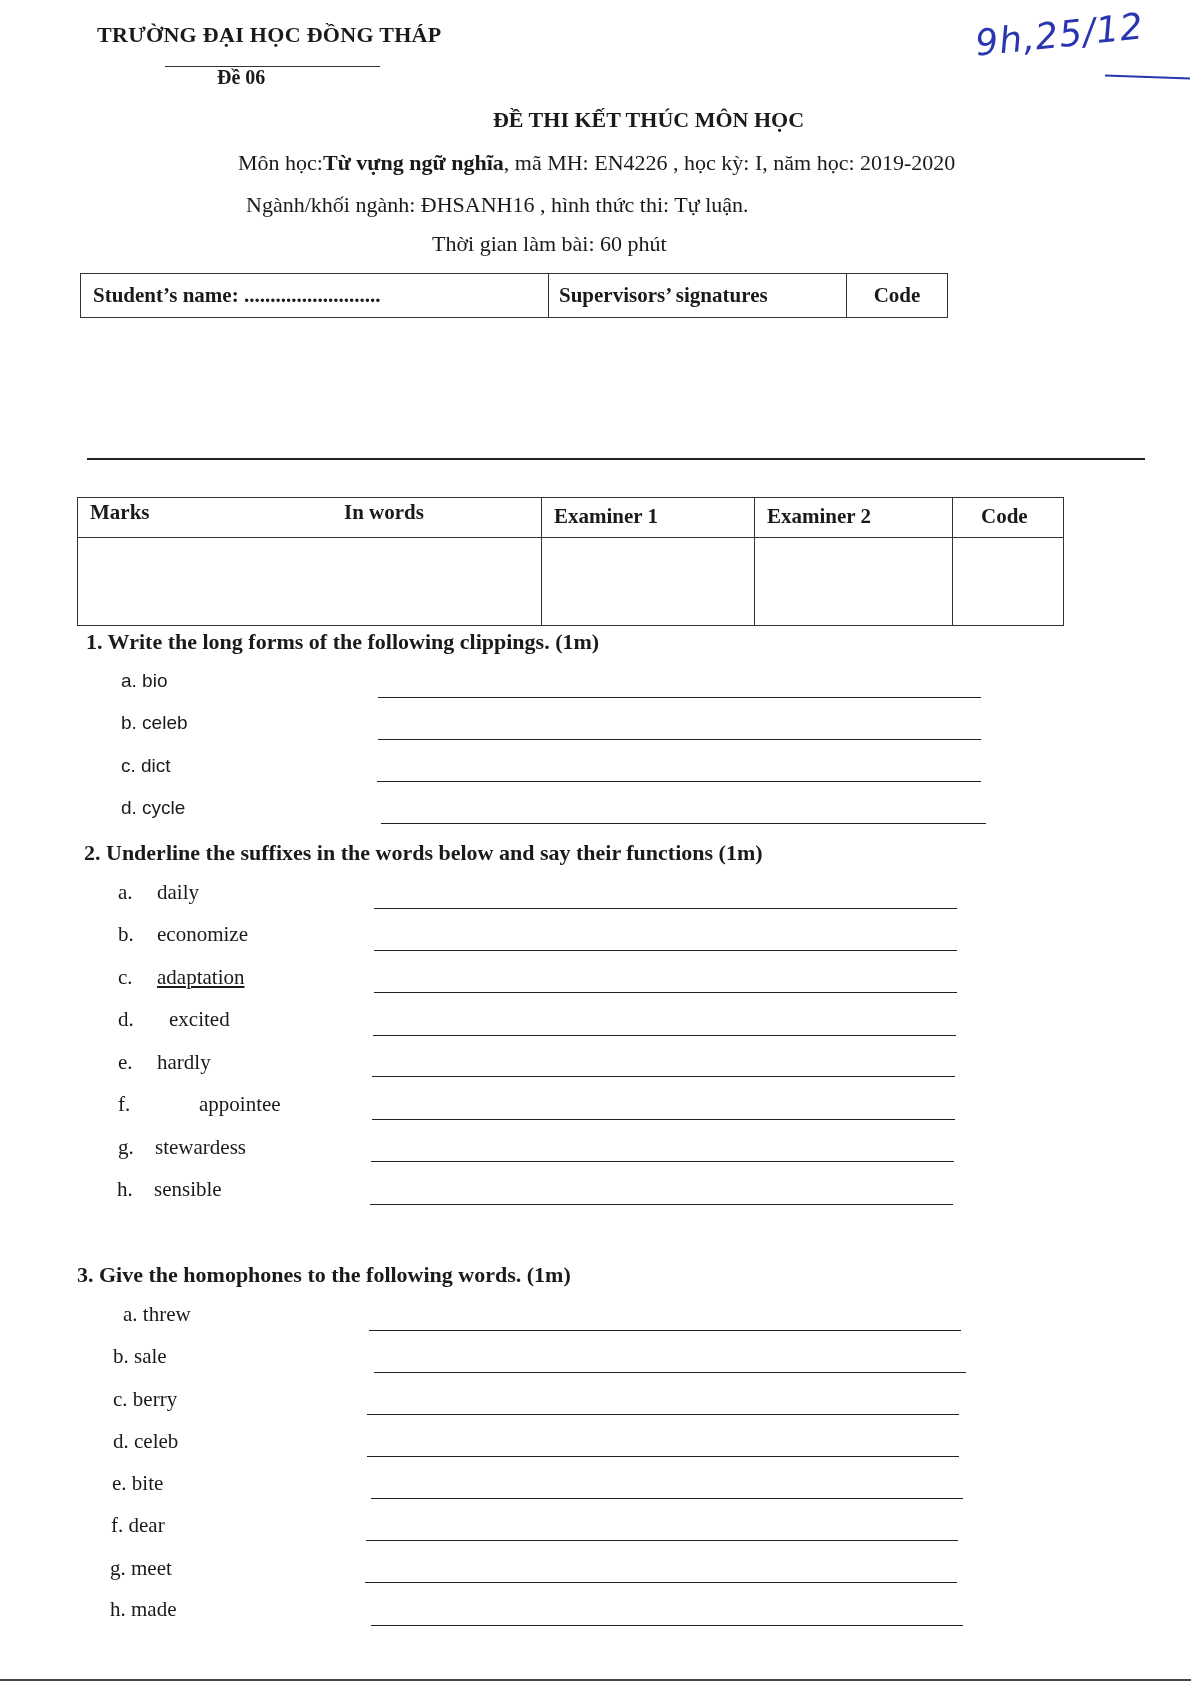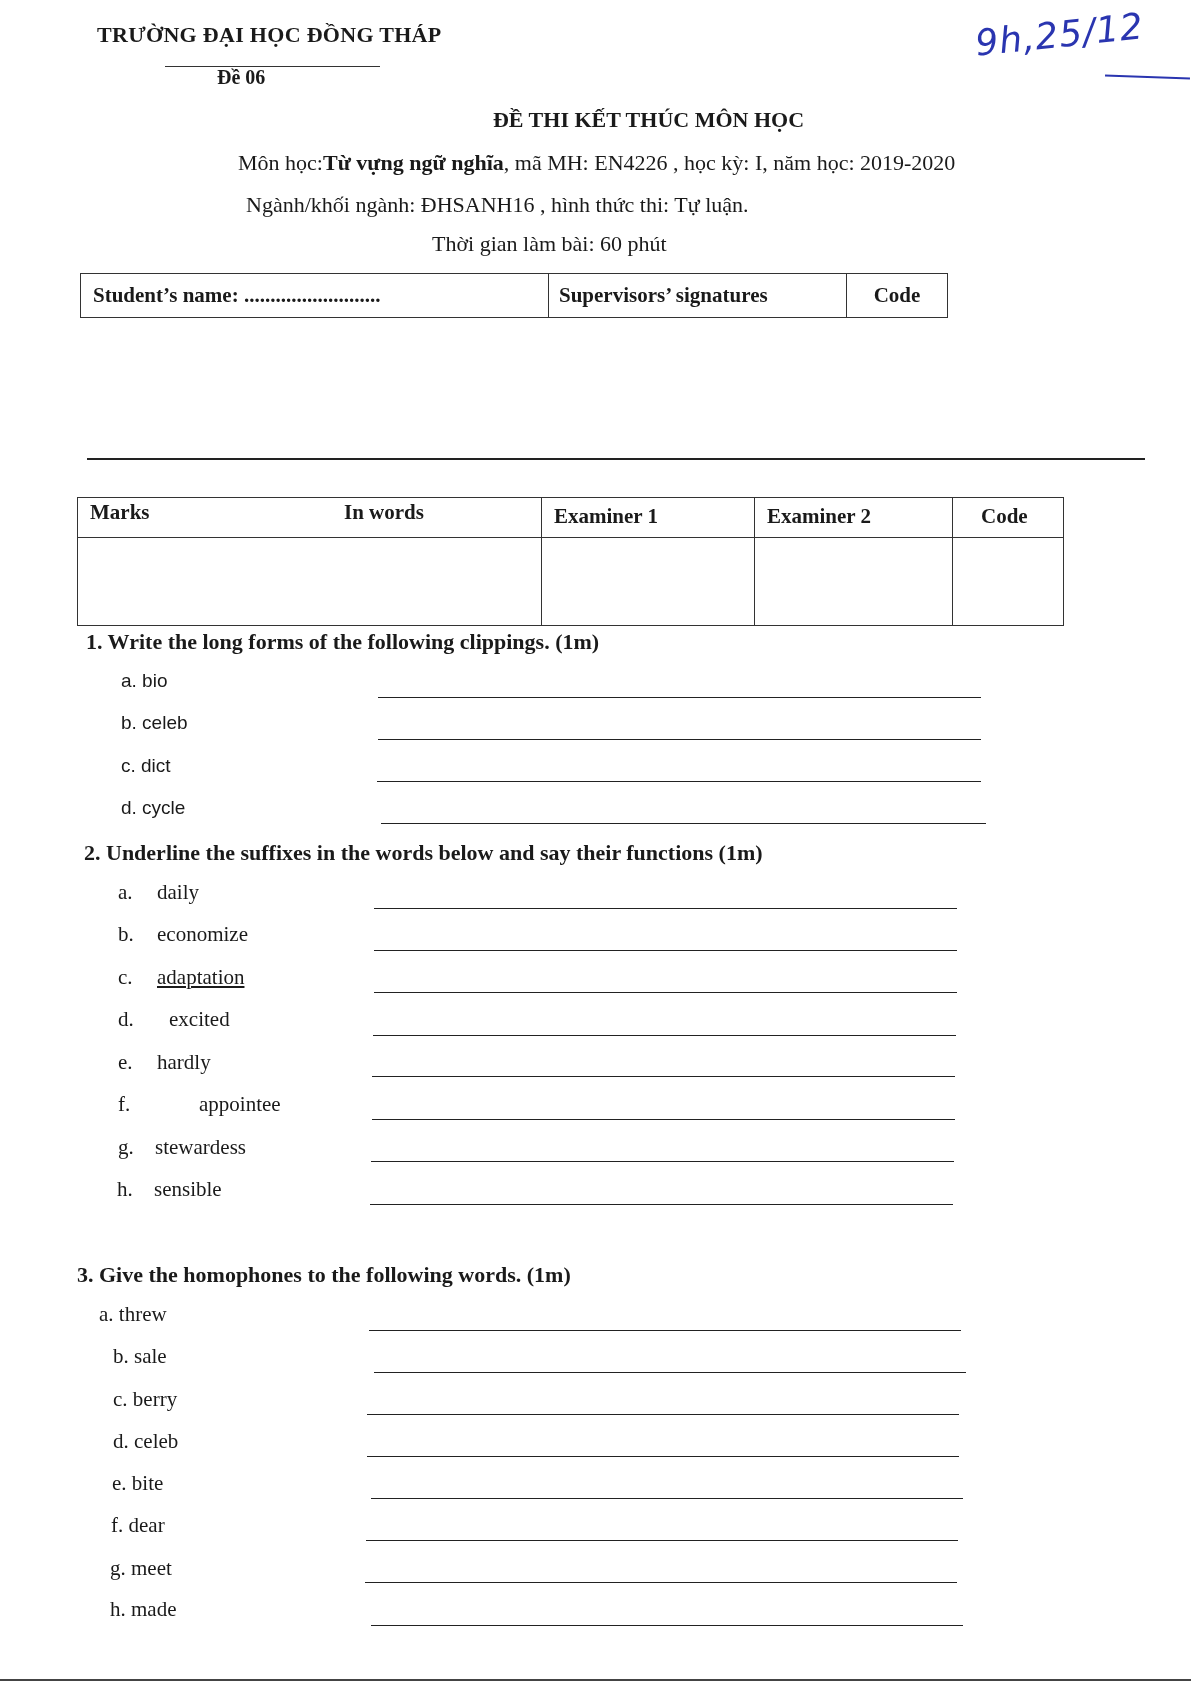--- a/index.html
+++ b/index.html
@@ -114,21 +114,21 @@
 
   <div class="abs item-label" style="left:118px; top:1135px;"><span>g.</span><span style="position:absolute; left:37px;">stewardess</span></div>
   <div class="abs answer-line" style="left:371px; top:1161px; width:583px;"></div>
 
   <div class="abs item-label" style="left:117px; top:1177px;"><span>h.</span><span style="position:absolute; left:37px;">sensible</span></div>
   <div class="abs answer-line" style="left:370px; top:1204px; width:583px;"></div>
 </div>
 
 <div class="abs q-heading" style="left:77px; top:1262px;">3. Give  the homophones to the following words.  (1m)</div>
 <div>
-  <div class="abs item-label" style="left:99px; top:1302px;">a. threw</div>
+  <div class="abs item-label" style="left:123px; top:1302px;">a. threw</div>
   <div class="abs answer-line" style="left:369px; top:1330px; width:592px;"></div>
   <div class="abs item-label" style="left:113px; top:1344px;">b. sale</div>
   <div class="abs answer-line" style="left:374px; top:1372px; width:592px;"></div>
   <div class="abs item-label" style="left:113px; top:1387px;">c. berry</div>
   <div class="abs answer-line" style="left:367px; top:1414px; width:592px;"></div>
   <div class="abs item-label" style="left:113px; top:1429px;">d. celeb</div>
   <div class="abs answer-line" style="left:367px; top:1456px; width:592px;"></div>
   <div class="abs item-label" style="left:112px; top:1471px;text-align:center;">e. bite</div>
   <div class="abs answer-line" style="left:371px; top:1498px; width:592px;"></div>
   <div class="abs item-label" style="left:111px; top:1513px;">f. dear</div>

